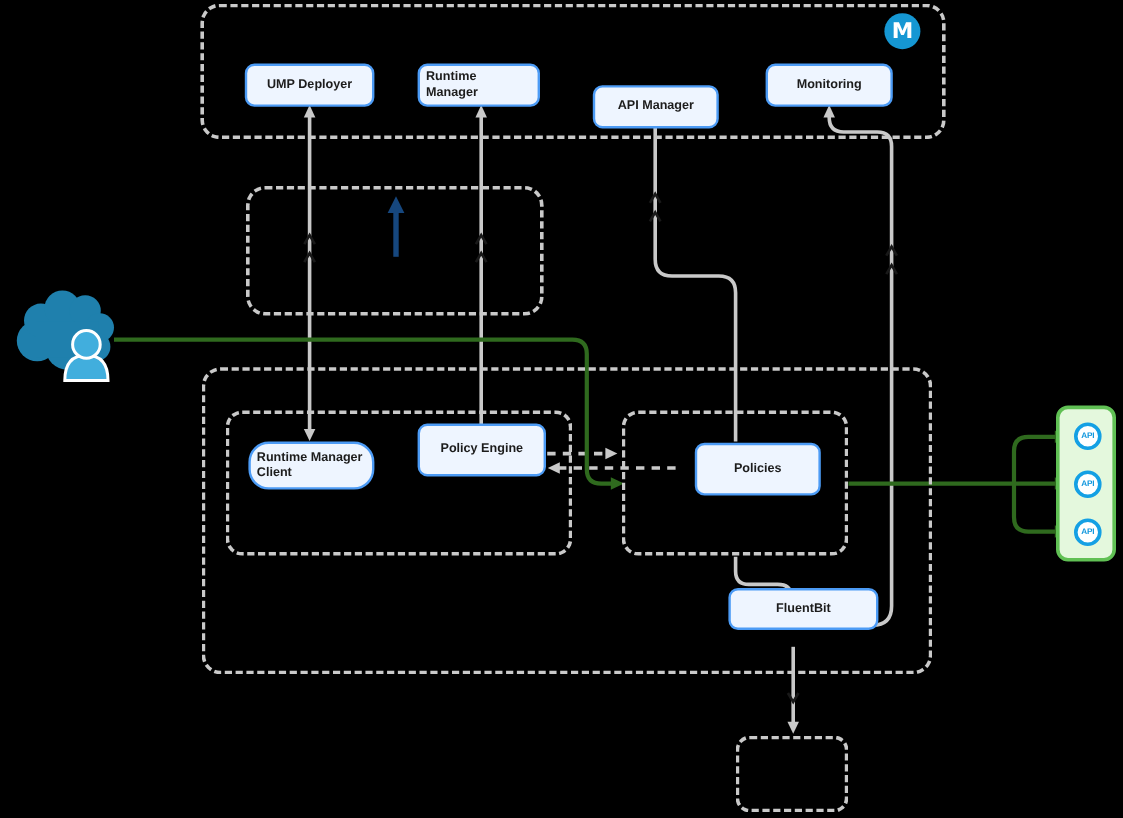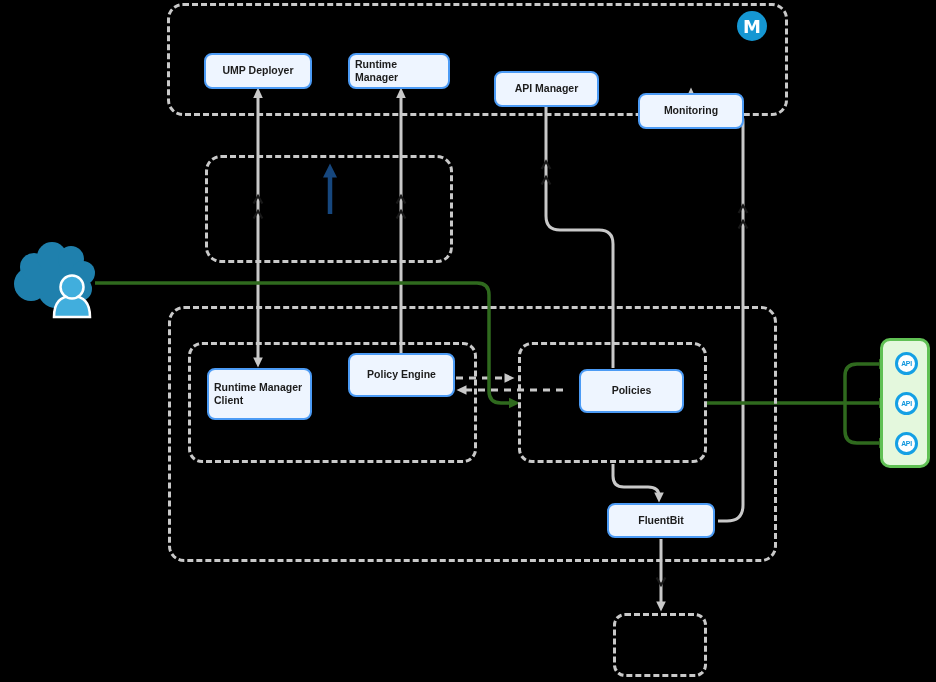--- a/index.html
+++ b/index.html
@@ -109,34 +109,34 @@
 
   <div class="node" style="left:204px;top:53px;width:108px;height:36px;">
     <span>UMP Deployer</span>
   </div>
   <div class="node" style="left:348px;top:53px;width:102px;height:36px;">
     <span>Runtime Manager</span>
   </div>
   <div class="node" style="left:494px;top:53px;width:105px;height:36px;margin-top:18px;">
     <span>API Manager</span>
   </div>
-  <div class="node" style="left:638px;top:53px;width:106px;height:36px;margin-top:40px;">
+  <div class="node" style="left:638px;top:53px;width:106px;height:36px;">
     <span>Monitoring</span>
   </div>
 
-  <div class="node" style="left:207px;top:368px;width:105px;height:52px;">
+  <div class="node" style="left:207px;top:368px;width:105px;height:40px;border-radius:17px;">
     <span>Runtime Manager Client</span>
   </div>
   <div class="node" style="left:348px;top:353px;width:107px;height:44px;">
     <span>Policy Engine</span>
   </div>
   <div class="node" style="left:563px;top:369px;width:105px;height:44px;margin-left:16px;">
     <span>Policies</span>
   </div>
-  <div class="node" style="left:607px;top:503px;width:108px;height:35px;">
+  <div class="node" style="left:607px;top:490px;width:125px;height:35px;">
     <span>FluentBit</span>
   </div>
 
   <div class="green-panel" style="left:880px;top:338px;width:50px;height:130px;"></div>
   <div class="api-circle" style="left:895px;top:352px;">
     <span>API</span>
   </div>
   <div class="api-circle" style="left:895px;top:392px;">
     <span>API</span>
   </div>

